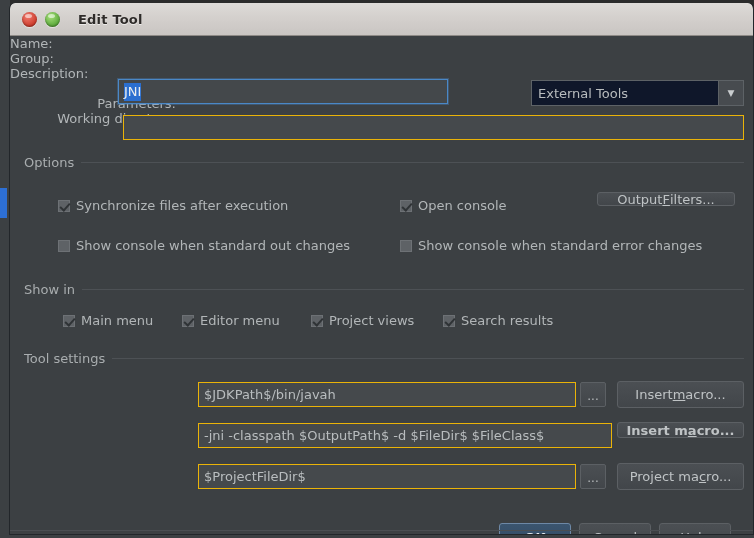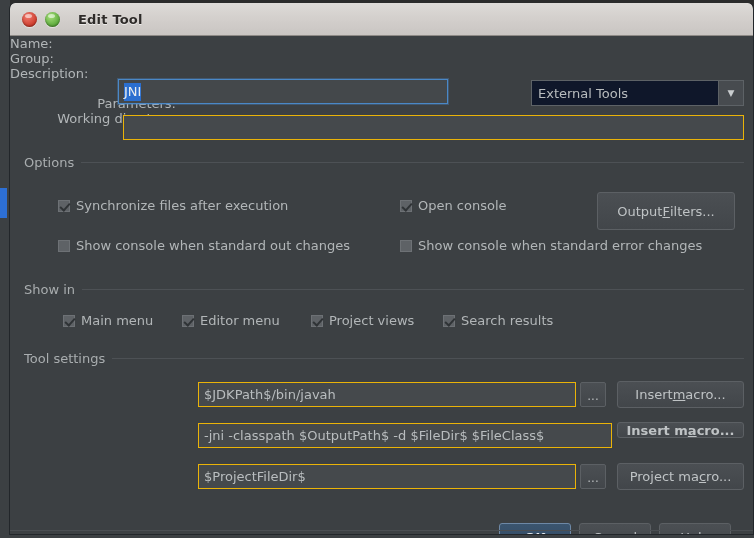--- a/index.html
+++ b/index.html
@@ -285,21 +285,21 @@
     <div class="section-line" style="left:14px; top:126px; width:720px;"></div>
 
     <div class="cbx" style="left:48px; top:162px;">
       <span class="box checked"></span>
       <span class="ctxt">Synchronize files after execution</span>
     </div>
     <div class="cbx" style="left:390px; top:162px;">
       <span class="box checked"></span>
       <span class="ctxt">Open console</span>
     </div>
-    <div class="btn" style="left:587px; top:156px; width:138px; height:38px;">
+    <div class="btn" style="left:587px; top:156px; width:138px; height:14px;">
       <span>Output </span>
         <span class="u">F</span>
         <span>ilters...</span>
     </div>
 
     <div class="cbx" style="left:390px; top:202px;">
       <span class="box"></span>
       <span class="ctxt">Show console when standard error changes</span>
     </div>
     <div class="cbx" style="left:48px; top:202px;">

